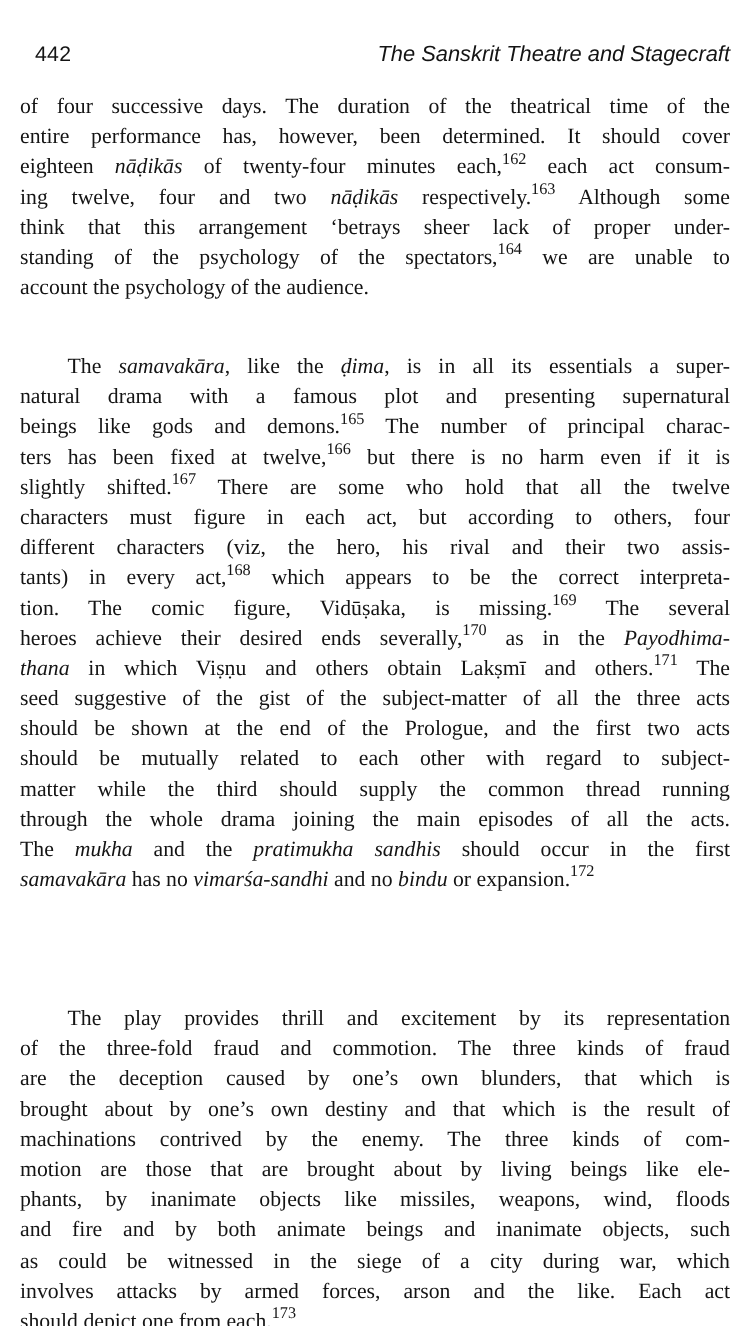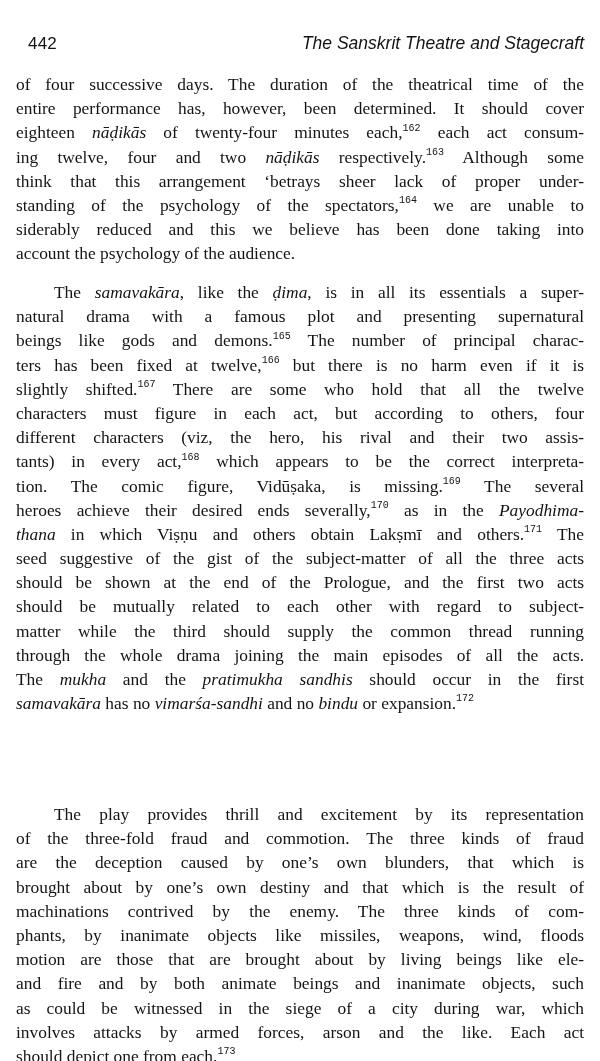--- a/index.html
+++ b/index.html
@@ -27,40 +27,39 @@
     }
     .line {
       display: block; white-space: nowrap; text-align: justify;
       text-align-last: justify; height: 24.2px;
     }
     .line.last { text-align-last: left; }
     .line.indent { padding-left: 38px; }
     #p1 { top: 72px; }
     #p2 { top: 280px; }
     #p3 { top: 802px; }
-    sup { font-size: 10px; line-height: 0; position: relative; top: -1px; font-family: Liberation Mono, monospace; }
+    sup { font-size: 13px; line-height: 0; position: relative; top: -1px; }
     i { font-style: italic; }
   </style>
 </head>
 <body>
 
 <div class="page">
   <div class="header">
     <span class="page-number">442</span>
     <span class="running-title">The Sanskrit Theatre and Stagecraft</span>
   </div>
 
   <div class="body-text" id="p1">
       <span class="line"><span>of four successive days.  The duration of the theatrical time of the</span></span>
       <span class="line"><span>entire performance has, however, been determined.  It should cover</span></span>
       <span class="line"><span>eighteen </span><i>nāḍikās</i><span> of twenty-four minutes each,</span><sup>162</sup><span> each act consum-</span></span>
       <span class="line"><span>ing twelve, four and two </span><i>nāḍikās</i><span> respectively.</span><sup>163</sup><span>  Although some</span></span>
       <span class="line"><span>think that this arrangement ‘betrays sheer lack of proper under-</span></span>
       <span class="line"><span>standing of the psychology of the spectators,</span><sup>164</sup><span> we are unable to</span></span>
-      <span class="line"><span>siderably reduced and this we believe has been done taking into</span></span>
       <span class="line last"><span>account the psychology of the audience.</span></span>
     </div>
   <div class="body-text" id="p2">
       <span class="line indent"><span>The </span><i>samavakāra</i><span>, like the </span><i>ḍima</i><span>, is in all its essentials a super-</span></span>
       <span class="line"><span>natural drama with a famous plot and presenting supernatural</span></span>
       <span class="line"><span>beings like gods and demons.</span><sup>165</sup><span>  The number of principal charac-</span></span>
       <span class="line"><span>ters has been fixed at twelve,</span><sup>166</sup><span> but there is no harm even if it is</span></span>
       <span class="line"><span>slightly shifted.</span><sup>167</sup><span>  There are some who hold that all the twelve</span></span>
       <span class="line"><span>characters must figure in each act, but according to others, four</span></span>
       <span class="line"><span>different characters (viz, the hero, his rival and their two assis-</span></span>
@@ -75,20 +74,20 @@
       <span class="line"><span>through the whole drama joining the main episodes of all the acts.</span></span>
       <span class="line"><span>The </span><i>mukha</i><span> and the </span><i>pratimukha sandhis</i><span> should occur in the first</span></span>
       <span class="line last"><i>samavakāra</i><span> has no </span><i>vimarśa-sandhi</i><span> and no </span><i>bindu</i><span> or expansion.</span><sup>172</sup></span>
     </div>
   <div class="body-text" id="p3">
       <span class="line indent"><span>The play provides thrill and excitement by its representation</span></span>
       <span class="line"><span>of the three-fold fraud and commotion.  The three kinds of fraud</span></span>
       <span class="line"><span>are the deception caused by one’s own blunders, that which is</span></span>
       <span class="line"><span>brought about by one’s own destiny and that which is the result of</span></span>
       <span class="line"><span>machinations contrived by the enemy.  The three kinds of com-</span></span>
+      <span class="line"><span>motion are those that are brought about by living beings like ele-</span></span>
       <span class="line"><span>phants, by inanimate objects like missiles, weapons, wind, floods</span></span>
-      <span class="line"><span>motion are those that are brought about by living beings like ele-</span></span>
       <span class="line"><span>and fire and by both animate beings and inanimate objects, such</span></span>
       <span class="line"><span>as could be witnessed in the siege of a city during war, which</span></span>
       <span class="line"><span>involves attacks by armed forces, arson and the like.  Each act</span></span>
       <span class="line last"><span>should depict one from each.</span><sup>173</sup></span>
     </div>
 </div>
 
 </body></html>

